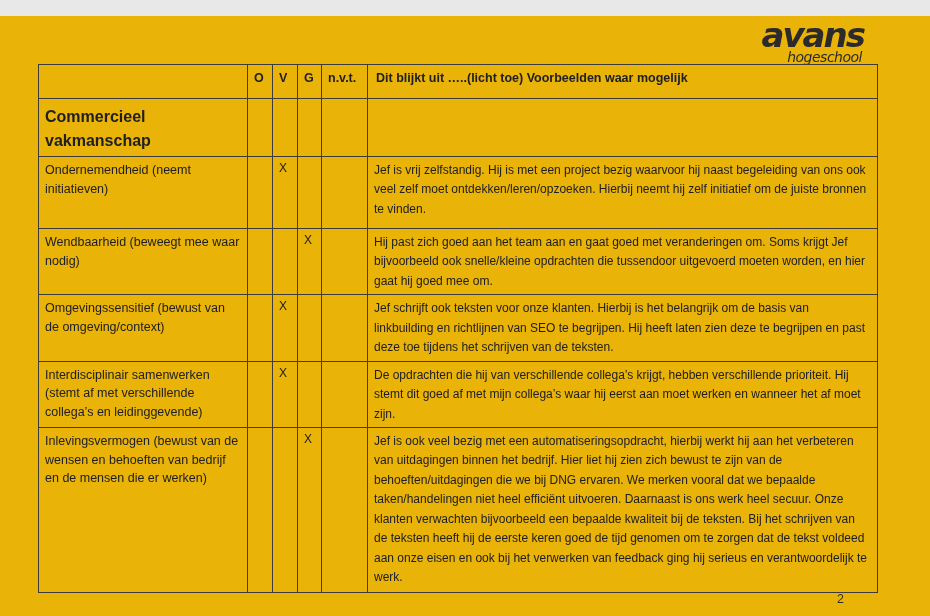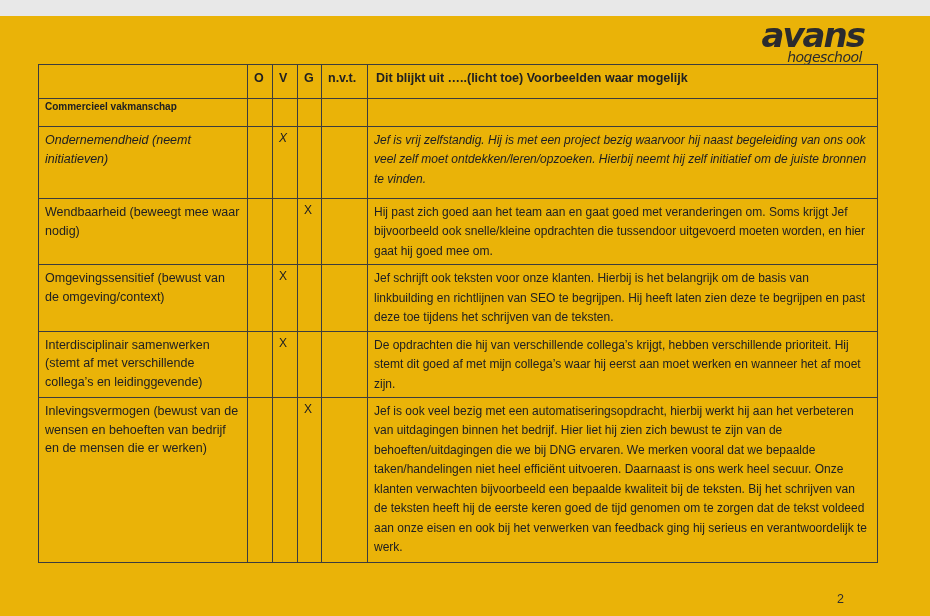--- a/index.html
+++ b/index.html
@@ -60,28 +60,28 @@
     color: #202022;
   }
   col.c-crit { width: 209px; }
   col.c-o    { width: 25px; }
   col.c-v    { width: 25px; }
   col.c-g    { width: 24px; }
   col.c-nvt  { width: 46px; }
   col.c-det  { width: 510px; }
   tr.hdr      { height: 34px; }
   tr.section  { height: 28px; }
-  tr.r1 { height: 72px; font-style: italic; }
+  tr.r1 { height: 72px; }
   tr.r2 { height: 64px; }
   tr.r3 { height: 63px; padding-left: 24px; }
   tr.r4 { height: 66px; }
   tr.r5 { height: 165px; }
   tr.hdr th { font-weight: 700; font-size: 12.5px; padding-top: 6px; }
   tr.hdr th.det-h { padding-left: 8px; }
-  tr.section td.crit { font-weight: 700; font-size: 10px; padding-top: 0; }
+  tr.section td.crit { font-weight: 700; font-size: 16px; padding-top: 6px; }
   td.mark { text-align: center; padding-left: 2px; padding-right: 2px; }
   td.crit { font-size: 12.5px; line-height: 1.5; }
   td.det  { font-size: 12px; line-height: 1.62; padding-left: 8px; padding-right: 10px; }
   
   .page-number {
     position: absolute;
     right: 86px;
     bottom: 26px;
     font-size: 12.5px;
     color: #2e2e30;

